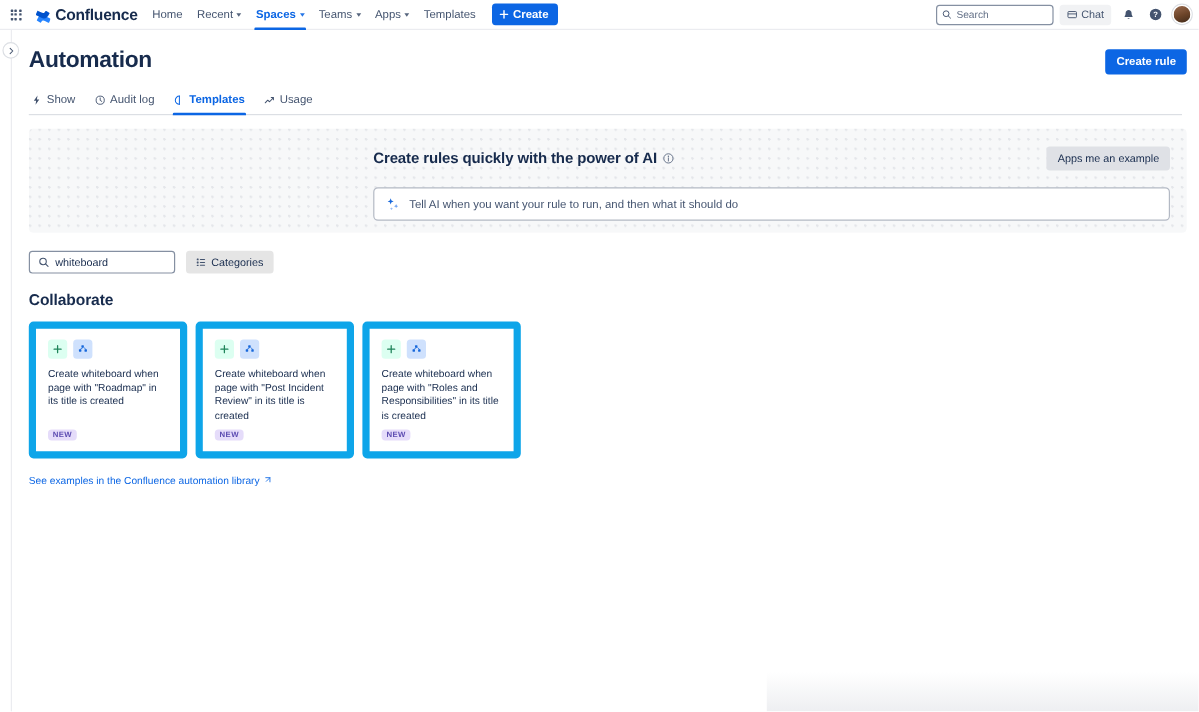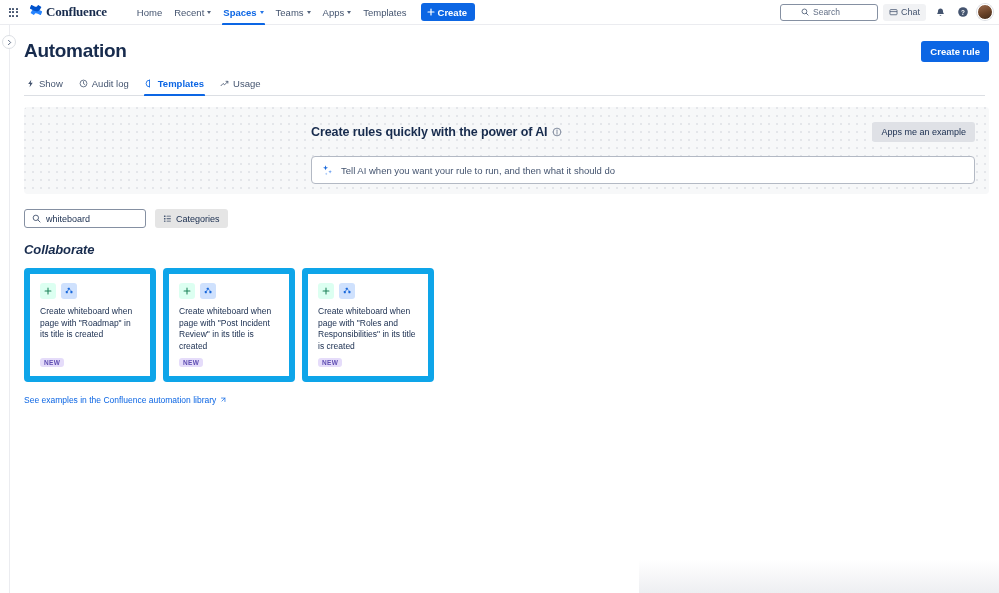--- a/index.html
+++ b/index.html
@@ -29,36 +29,35 @@
   }
   .grid-dots {
     display: grid;
     grid-template-columns: repeat(3, 2px);
     grid-template-rows: repeat(3, 2px);
     gap: 1.5px;
   }
   .grid-dots i { background: #44546f; border-radius: 0.5px; display: block; width: 2px; height: 2px; }
 
   .brand {
-    display: flex; align-items: flex-start;
+    display: flex; align-items: flex-end;
     gap: 4px;
     margin-left: 4px;
     padding: 2px 4px;
     border-radius: 3px;
     cursor: pointer;
-    font-family: Liberation Serif, serif;
   }
   .brand-name {
     font-size: 13px;
     font-weight: 600;
     letter-spacing: -0.2px;
     color: #172b4d;
   }
 
-  .navitems { display: flex; align-items: center; margin-left: 20px; height: 25px; }
+  .navitems { display: flex; align-items: center; margin-left: 2px; height: 25px; }
   .navitem {
     display: flex; align-items: center; gap: 2px;
     font-size: 9.5px;
     color: #44546f;
     padding: 4px 6px;
     height: 25px;
     border-radius: 3px;
     cursor: pointer;
     position: relative;
     white-space: nowrap;
@@ -100,21 +99,21 @@
     display: flex;
     align-items: center;
     gap: 5px;
   }
   .searchbox {
     width: 98px; height: 17px;
     border: 1px solid #8590a2;
     border-radius: 3px;
     display: flex; align-items: center;
     gap: 4px;
-    padding: 0 20px;
+    padding: 0 4px;
     background: #fff;
     cursor: text;
   }
   .searchbox .ph { font-size: 8.5px; color: #626f86; }
   .chat-btn {
     display: flex; align-items: center; gap: 3px;
     font-size: 9px; color: #44546f;
     background: #f1f2f4;
     border: none; border-radius: 3px;
     padding: 3px 6px;
@@ -300,21 +299,20 @@
     cursor: pointer;
   }
 
   
   .section-title {
     font-size: 13px;
     font-weight: 600;
     color: #172b4d;
     margin: 14px 0 0 14px;
     letter-spacing: -0.1px;
-    font-style: italic;
   }
   .cards {
     display: flex;
     gap: 7px;
     margin: 11px 0 0 14px;
     align-items: stretch;
   }
   .card {
     width: 132px;
     min-height: 72px;

